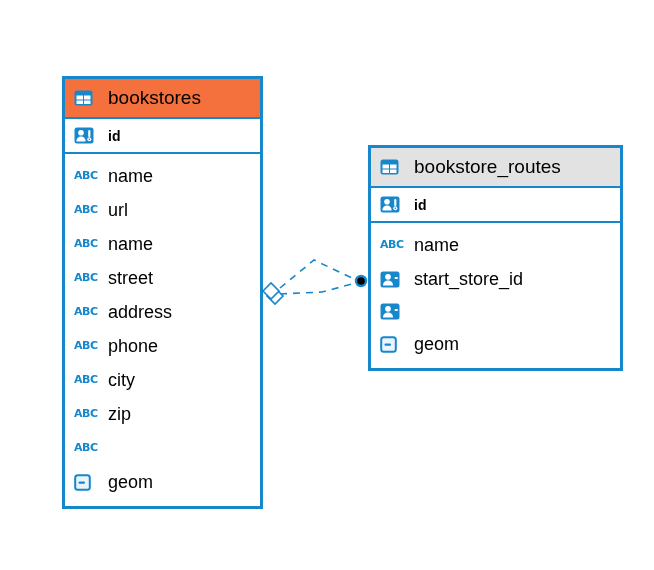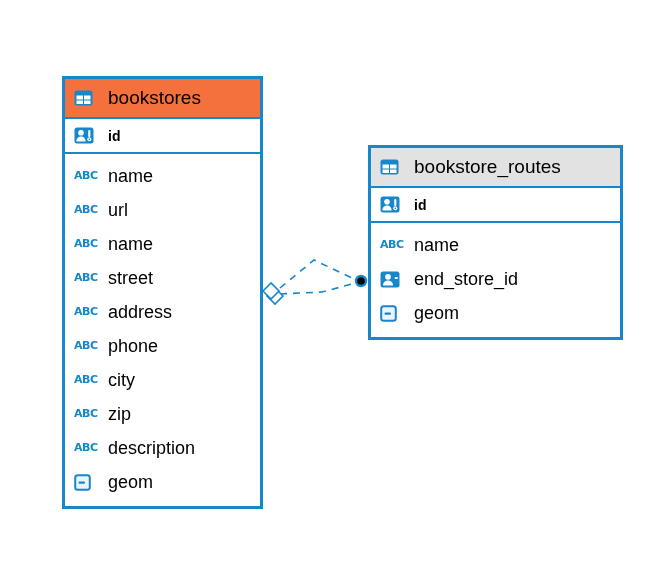--- a/index.html
+++ b/index.html
@@ -146,21 +146,20 @@
       <div class="col-row">
         <span class="icon abc">ABC</span>
         <span>city</span>
       </div>
       <div class="col-row">
         <span class="icon abc">ABC</span>
         <span>zip</span>
       </div>
       <div class="col-row">
         <span class="icon abc">ABC</span>
-        <span>description</span>
       </div>
       <div class="col-row">
         <span class="icon">
           <svg width="17" height="17" viewBox="0 0 17 17">
             <rect x="1.2" y="1.2" width="14.6" height="14.6" rx="2.5" fill="#EAF4FB" stroke="#1787CB" stroke-width="2"></rect>
             <rect x="4.5" y="7.5" width="6.5" height="2.2" rx="1" fill="#1787CB"></rect>
           </svg>
         </span>
         <span>geom</span>
       </div>
@@ -200,21 +199,31 @@
       </div>
       <div class="col-row">
         <span class="icon">
           <svg width="20" height="17" viewBox="0 0 20 17">
             <rect x="0.5" y="0.5" width="19" height="16" rx="2.5" fill="#1787CB"></rect>
             <circle cx="8" cy="5.8" r="2.9" fill="#fff"></circle>
             <path d="M3 14.5 C3 11.2 5.4 9.5 8 9.5 C10.6 9.5 13 11.2 13 14.5 Z" fill="#fff"></path>
             <rect x="14.5" y="6" width="3.5" height="2" rx="1" fill="#fff"></rect>
           </svg>
         </span>
-        <span>end_store_id</span>
+        <span>start_store_id</span>
+      </div>
+      <div class="col-row">
+        <span class="icon">
+          <svg width="20" height="17" viewBox="0 0 20 17">
+            <rect x="0.5" y="0.5" width="19" height="16" rx="2.5" fill="#1787CB"></rect>
+            <circle cx="8" cy="5.8" r="2.9" fill="#fff"></circle>
+            <path d="M3 14.5 C3 11.2 5.4 9.5 8 9.5 C10.6 9.5 13 11.2 13 14.5 Z" fill="#fff"></path>
+            <rect x="14.5" y="6" width="3.5" height="2" rx="1" fill="#fff"></rect>
+          </svg>
+        </span>
       </div>
       <div class="col-row">
         <span class="icon">
           <svg width="17" height="17" viewBox="0 0 17 17">
             <rect x="1.2" y="1.2" width="14.6" height="14.6" rx="2.5" fill="#EAF4FB" stroke="#1787CB" stroke-width="2"></rect>
             <rect x="4.5" y="7.5" width="6.5" height="2.2" rx="1" fill="#1787CB"></rect>
           </svg>
         </span>
         <span>geom</span>
       </div>

